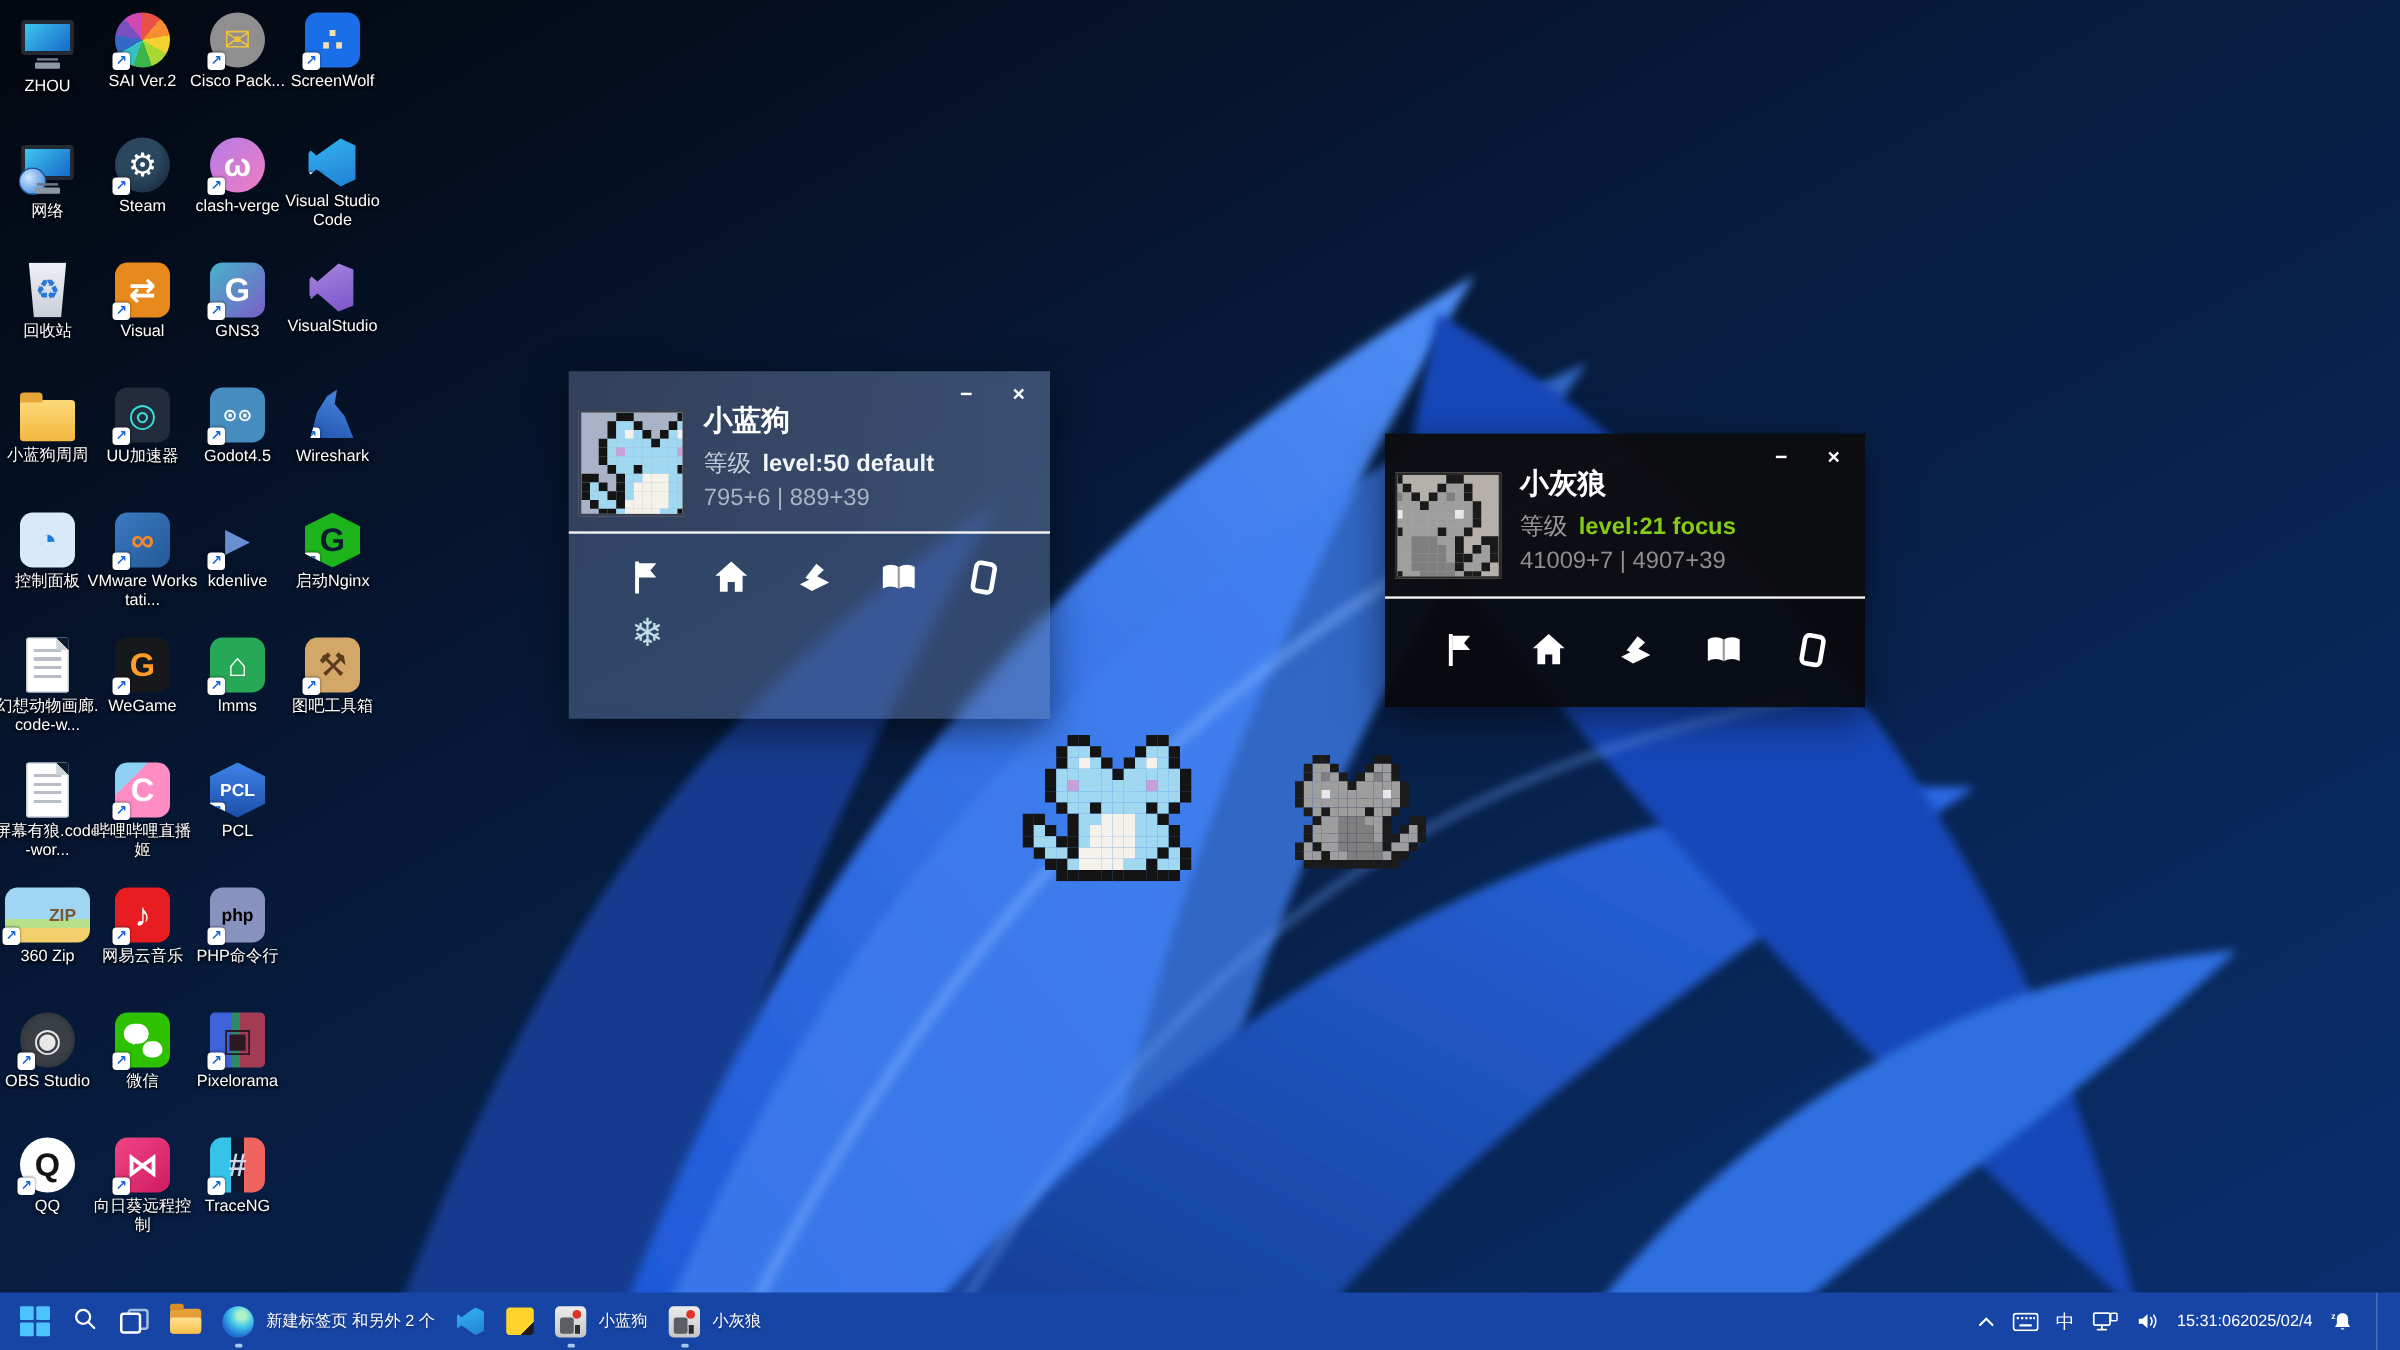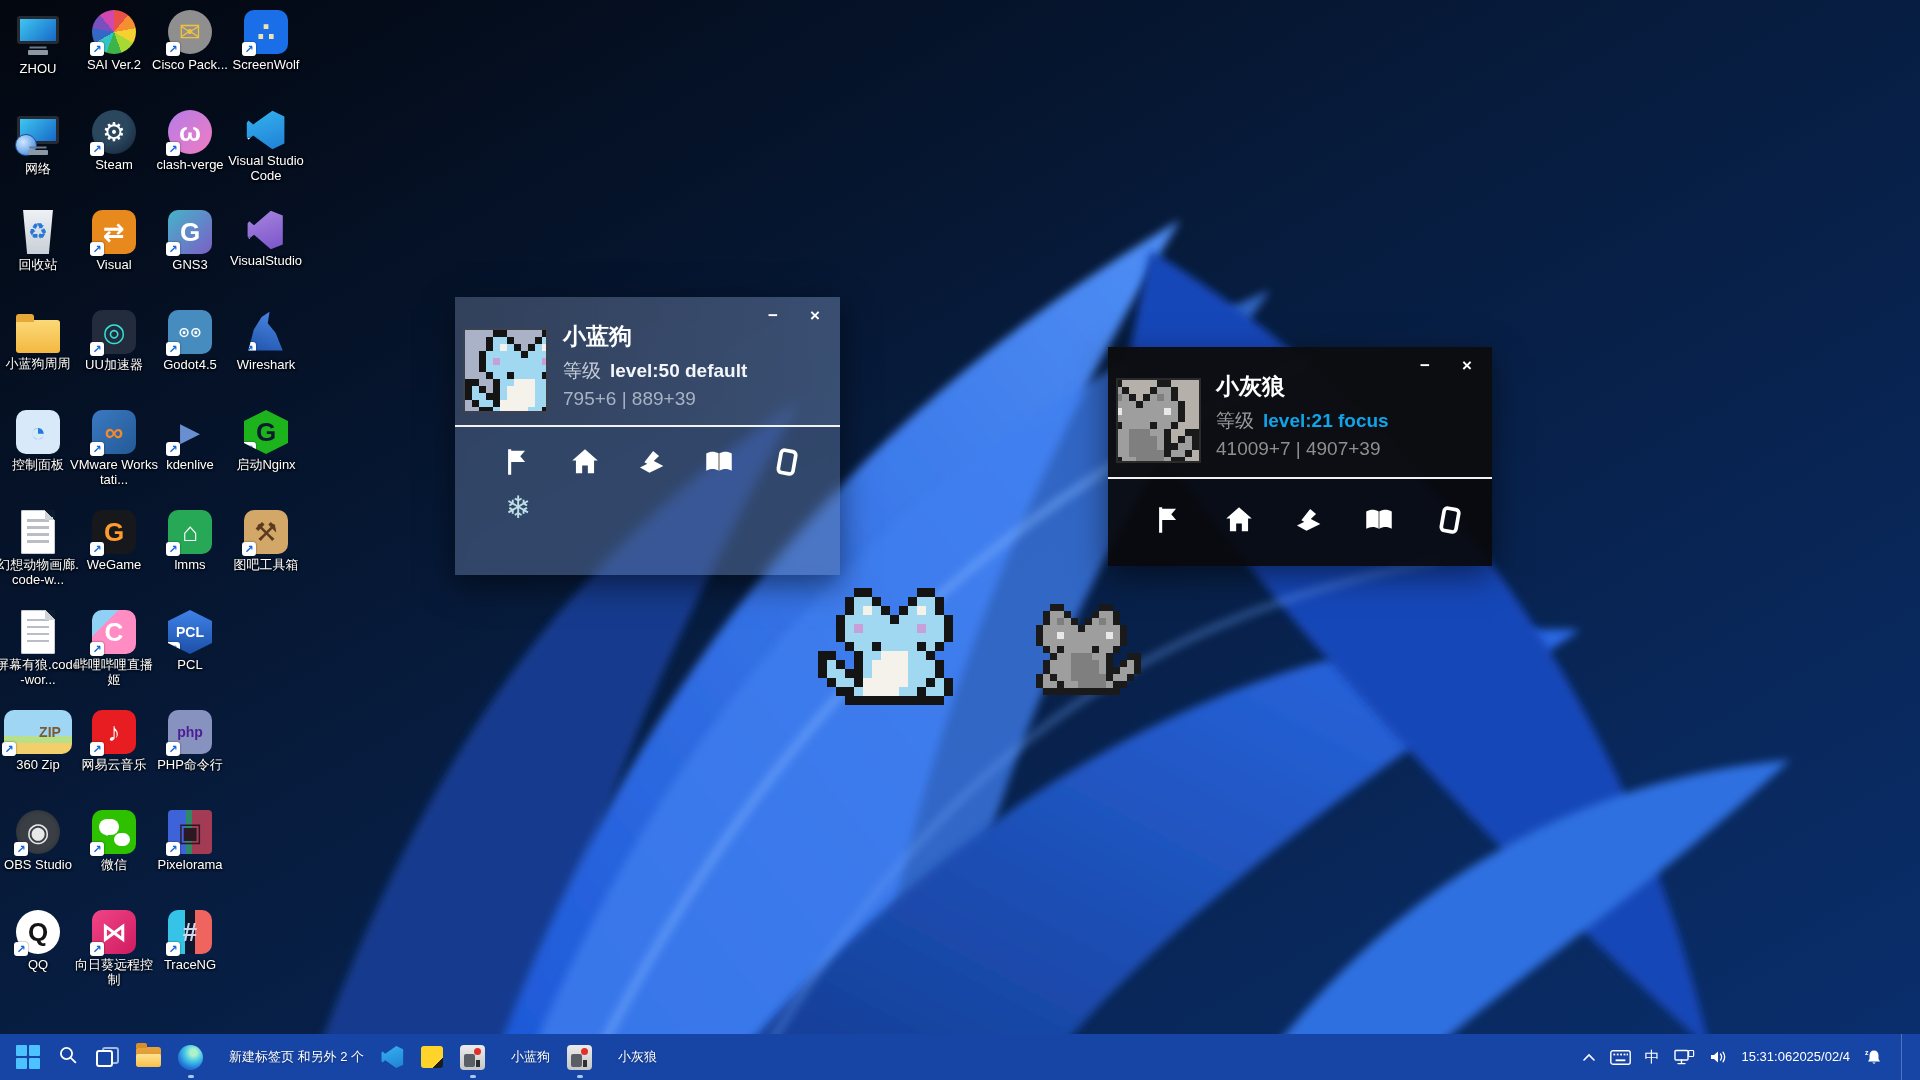--- a/index.html
+++ b/index.html
@@ -81,34 +81,34 @@
   #widget-blue .w-avatar{background:#a9b2c6;border:2px solid #3c4250;}
   #widget-blue .lv-label{color:#c6cdd9;}
   #widget-blue .lv-value{color:#f4f6fa;}
   #widget-blue .w-stats{color:#a9b3c3;}
   #widget-blue .w-actions{gap:33px;padding:18px 0 0 46px;}
   .w-snowflake{position:absolute;left:50px;top:192px;font-size:31px;color:#bfe0e6;}
   #widget-grey{left:1108px;top:347px;width:384px;height:219px;background:rgba(9,9,11,.93);}
   #widget-grey .w-header{height:130px;background:rgba(16,16,18,.55);}
   #widget-grey .w-avatar{background:#b6b0aa;border:2px solid #2a2a2a;}
   #widget-grey .lv-label{color:#9a9a9a;}
-  #widget-grey .lv-value{color:#0ea5e9;}
+  #widget-grey .lv-value{color:#84cc16;}
   #widget-grey .w-stats{color:#8f8f8f;}
   #widget-grey .w-actions{gap:36px;padding:24px 0 0 44px;}
 
   
   #pet-blue{position:absolute;left:818px;top:588px;cursor:pointer;}
   #pet-grey{position:absolute;left:1022px;top:604px;transform:scaleX(-1);cursor:pointer;}
   .mirrored{transform:scaleX(-1);}
 
   
   #taskbar{position:absolute;left:0;right:0;bottom:0;height:46px;background:#1745a6;
     display:flex;align-items:center;}
   #tb-left{display:flex;align-items:center;gap:17px;padding-left:16px;height:46px;}
-  .tb-item{position:relative;display:flex;align-items:center;gap:26px;height:46px;cursor:pointer;}
+  .tb-item{position:relative;display:flex;align-items:center;gap:10px;height:46px;cursor:pointer;}
   .tb-label{color:#fff;font-size:13px;white-space:nowrap;text-shadow:0 1px 2px rgba(0,0,0,.35);}
   .iconwrap{position:relative;display:flex;}
   .run-dot{position:absolute;left:50%;transform:translateX(-50%);bottom:-8px;width:6px;height:3px;
     border-radius:2px;background:#a8c8f0;}
   .tb-start{width:24px;height:24px;display:grid;grid-template-columns:11px 11px;
     grid-template-rows:11px 11px;gap:2px;}
   .tb-start span{background:#4cc2ff;border-radius:1px;}
   .tb-edge{width:25px;height:25px;border-radius:50%;
     background:radial-gradient(circle at 62% 30%,#aef2c9 0 14%,#46c8e8 38%,#2276d8 68%,#1a4fa8 100%);}
   .tb-vscode{width:23px;height:23px;background:linear-gradient(160deg,#35b4f1,#1f7fd4);
@@ -347,21 +347,21 @@
       </div>
       <div class="icon-cell">
         <div class="icon-art art-tile shape-hex" style="background: linear-gradient(rgb(63, 130, 232), rgb(28, 79, 168));">
           <span class="tile-glyph small" style="color: rgb(255, 255, 255);">PCL</span>
           <span class="shortcut-arrow">↗</span>
         </div>
         <div class="icon-label">PCL</div>
       </div>
       <div class="icon-cell">
         <div class="icon-art art-tile shape-rounded" style="background: rgb(136, 146, 191);">
-          <span class="tile-glyph small" style="color: #4c1d95;">php</span>
+          <span class="tile-glyph small" style="color: #000000;">php</span>
           <span class="shortcut-arrow">↗</span>
         </div>
         <div class="icon-label">PHP命令行</div>
       </div>
       <div class="icon-cell">
         <div class="icon-art art-tile shape-plain" style="background: linear-gradient(90deg, rgb(62, 98, 216) 0px, rgb(62, 98, 216) 40%, rgb(46, 138, 102) 40%, rgb(46, 138, 102) 55%, rgb(164, 59, 85) 55%, rgb(164, 59, 85) 100%);">
           <span class="tile-glyph" style="color: rgb(43, 24, 34);">▣</span>
           <span class="shortcut-arrow">↗</span>
         </div>
         <div class="icon-label">Pixelorama</div>

